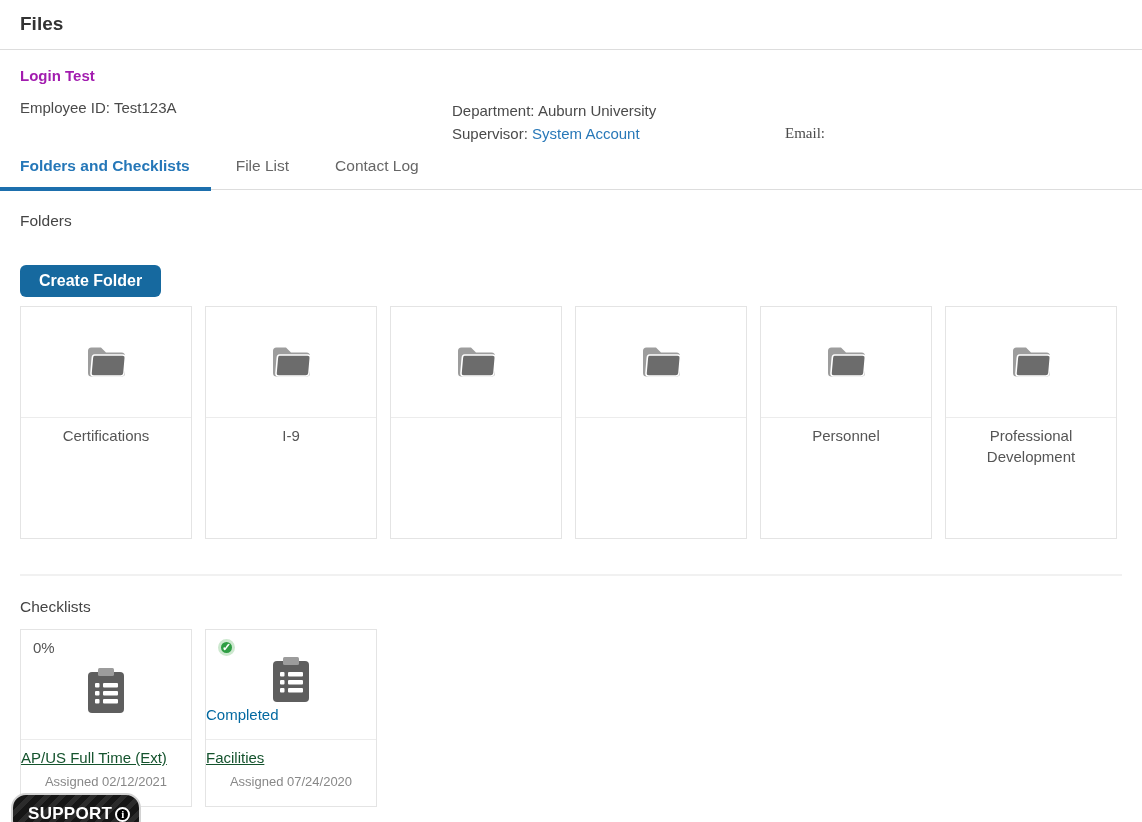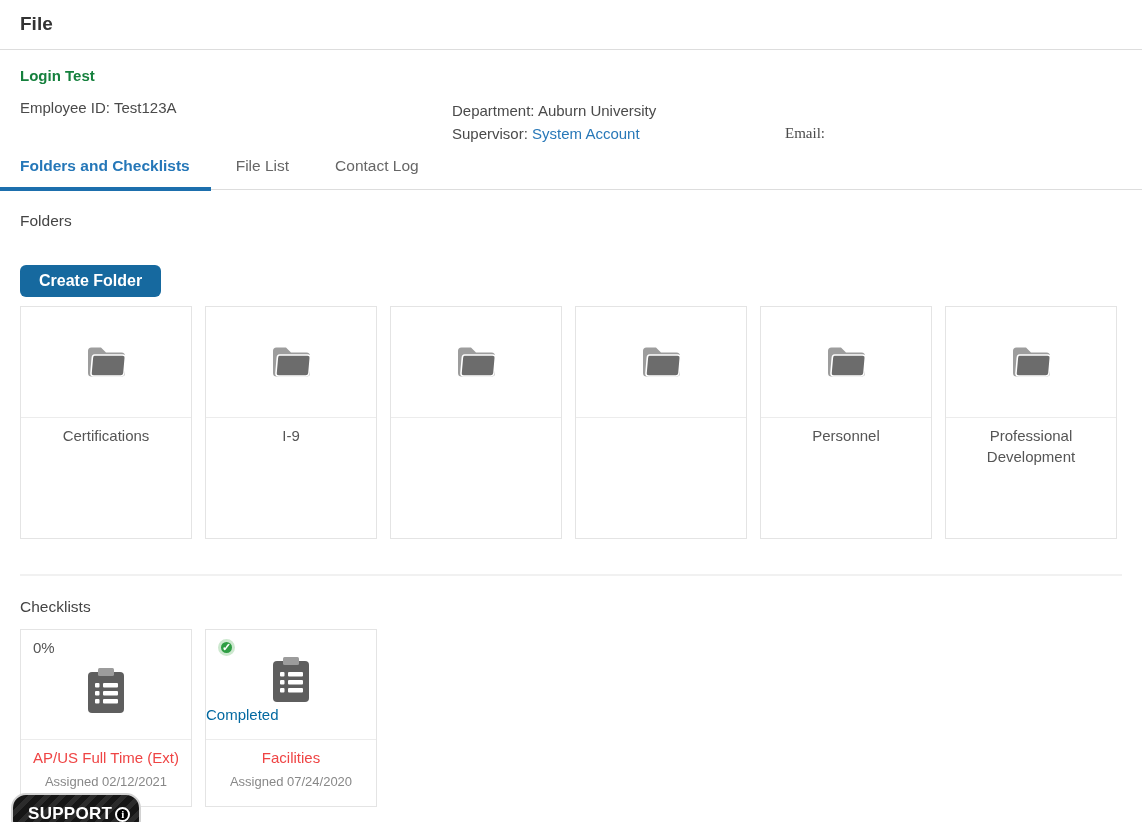--- a/index.html
+++ b/index.html
@@ -14,21 +14,21 @@
     color: #444;
   }
   .page-title {
     padding: 13px 20px 14px;
     font-size: 19px;
     font-weight: 700;
     color: #333;
     border-bottom: 1px solid #ddd;
   }
   .profile { padding: 0 20px; }
-  .profile-name { padding-top: 17px; font-size: 15px; font-weight: 700; color: #15803d; }
+  .profile-name { padding-top: 17px; font-size: 15px; font-weight: 700; color: #a21caf; }
   .info-row { display: flex; margin-top: 15px; font-size: 15px; color: #4a4a4a; }
   .info-col1 { width: 432px; }
   .info-col2 { width: 333px; line-height: 23px; }
   .info-col3 { align-self: flex-end; line-height: 23px; font-family: Liberation Serif, serif; }
   .link { color: #2878b8; text-decoration: none; cursor: pointer; }
   .tabs {
     position: relative;
     margin-top: 12px;
     padding-left: 20px;
     border-bottom: 1px solid #ddd;
@@ -79,21 +79,21 @@
     border: 3px solid #cde8cf;
     border-radius: 50%;
     color: #fff; font-size: 11px; font-weight: 700;
     display: flex; align-items: center; justify-content: center;
     line-height: 1;
   }
   .clip-wrap { display: flex; justify-content: center; }
   .clip-wrap.lower { margin-top: 4px; }
   .clip-wrap.upper { margin-top: -7px; }
   .completed-label { font-size: 15px; color: #0369a1; margin-top: -2px; }
-  .check-title { text-align: center; margin-top: 9px; font-size: 15px; color: #ef4444; }
+  .check-title { margin-top: 9px; font-size: 15px; color: #14532d; text-decoration: underline; }
   .check-assigned { text-align: center; margin-top: 8px; font-size: 13px; color: #888; }
   .support {
     position: absolute; left: 11px; top: 793px; z-index: 5;
     height: 42px;
     padding: 0 9px 0 15px;
     background-color: #161616;
     background-image: repeating-linear-gradient(135deg, rgba(255,255,255,0.09) 0 5px, transparent 5px 11px);
     border: 2px solid #d2d2d2;
     border-radius: 15px;
     display: flex; align-items: center; gap: 3px;
@@ -107,21 +107,21 @@
     font-family: "Liberation Serif", serif;
     display: flex; align-items: center; justify-content: center;
     line-height: 1;
   }
 </style>
 </head>
 <body>
 
 <div class="page">
 
-  <div class="page-title">File</div>
+  <div class="page-title">Files</div>
 
   <div class="profile">
     <div class="profile-name">Login Test</div>
     <div class="info-row">
       <div class="info-col1">Employee ID: Test123A</div>
       <div class="info-col2">
         <div>Department: Auburn University</div>
         <div>
           <span>Supervisor:</span>
           <a class="link">System Account</a>

